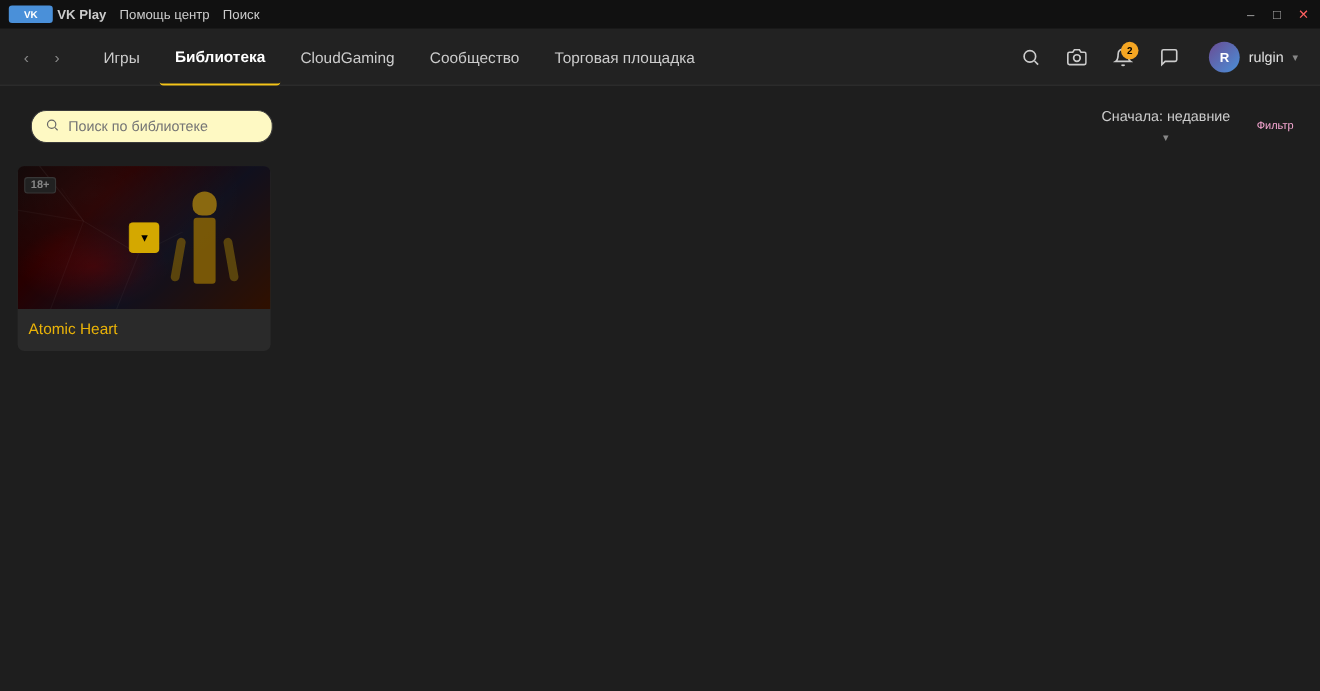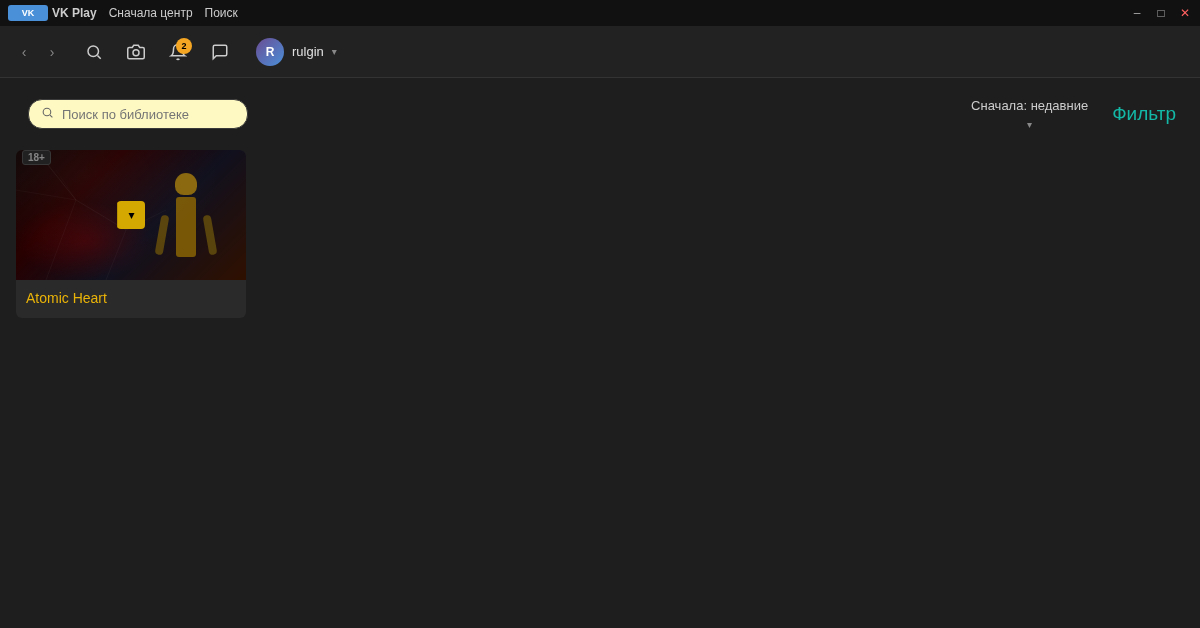--- a/index.html
+++ b/index.html
@@ -217,22 +217,22 @@
       display: flex;
       align-items: center;
       gap: 6px;
       cursor: pointer;
       color: #ccc;
       font-size: 13px;
       flex-direction: column;
     }
     .sort-chevron { color: #888; font-size: 10px; }
     .filter-btn {
-      color: #14b8a6;
-      font-size: 19px;
+      color: #f9a8d4;
+      font-size: 10px;
       cursor: pointer;
       padding: 4px 8px;
       border-radius: 4px;
     }
 
     
     .game-grid {
       display: flex;
       flex-wrap: wrap;
       gap: 16px;
@@ -318,21 +318,21 @@
     .ah-red-glow {
       position: absolute;
       bottom: 0; left: 0;
       width: 60%;
       height: 60%;
       background: radial-gradient(ellipse, rgba(180,0,0,0.4) 0%, transparent 70%);
     }
 
     .age-badge {
       position: absolute;
-      top: 0;
+      top: 10px;
       left: 6px;
       background: #333;
       border: 1px solid #555;
       border-radius: 3px;
       padding: 1px 5px;
       font-size: 10px;
       color: #ccc;
       font-weight: bold;
     }
 
@@ -384,34 +384,51 @@
 <body>
 
 <div class="system-bar">
   <div class="system-bar-logo">
     <div class="vk-logo-small">
       <span>VK</span>
     </div>
     <span style="font-size:12px; color:#ccc;font-weight:bold;">VK Play</span>
   </div>
   <div class="system-bar-links">
-    <span class="system-bar-link">Сначала центр</span>
+    <span class="system-bar-link">Помощь центр</span>
     <span class="system-bar-link">Поиск</span>
   </div>
   <div class="system-bar-right">
     <div class="win-btn">–</div>
     <div class="win-btn">□</div>
     <div class="win-btn" style="color:#ff6060;">✕</div>
   </div>
 </div>
 
 <div class="nav-bar">
   <div class="nav-arrows">
     <div class="nav-arrow">‹</div>
     <div class="nav-arrow">›</div>
+  </div>
+  <div class="nav-items">
+    <div class="nav-item">
+      <span>Игры</span>
+    </div>
+    <div class="nav-item active">
+      <span>Библиотека</span>
+    </div>
+    <div class="nav-item">
+      <span>CloudGaming</span>
+    </div>
+    <div class="nav-item">
+      <span>Сообщество</span>
+    </div>
+    <div class="nav-item">
+      <span>Торговая площадка</span>
+    </div>
   </div>
   <div class="nav-right">
     <div class="nav-icon">
       <svg width="18" height="18" viewBox="0 0 24 24" fill="none" stroke="currentColor" stroke-width="2">
         <circle cx="11" cy="11" r="7"></circle>
           <line x1="21" y1="21" x2="16.65" y2="16.65"></line>
       </svg>
     </div>
     <div class="nav-icon">
       <svg width="18" height="18" viewBox="0 0 24 24" fill="none" stroke="currentColor" stroke-width="2">

